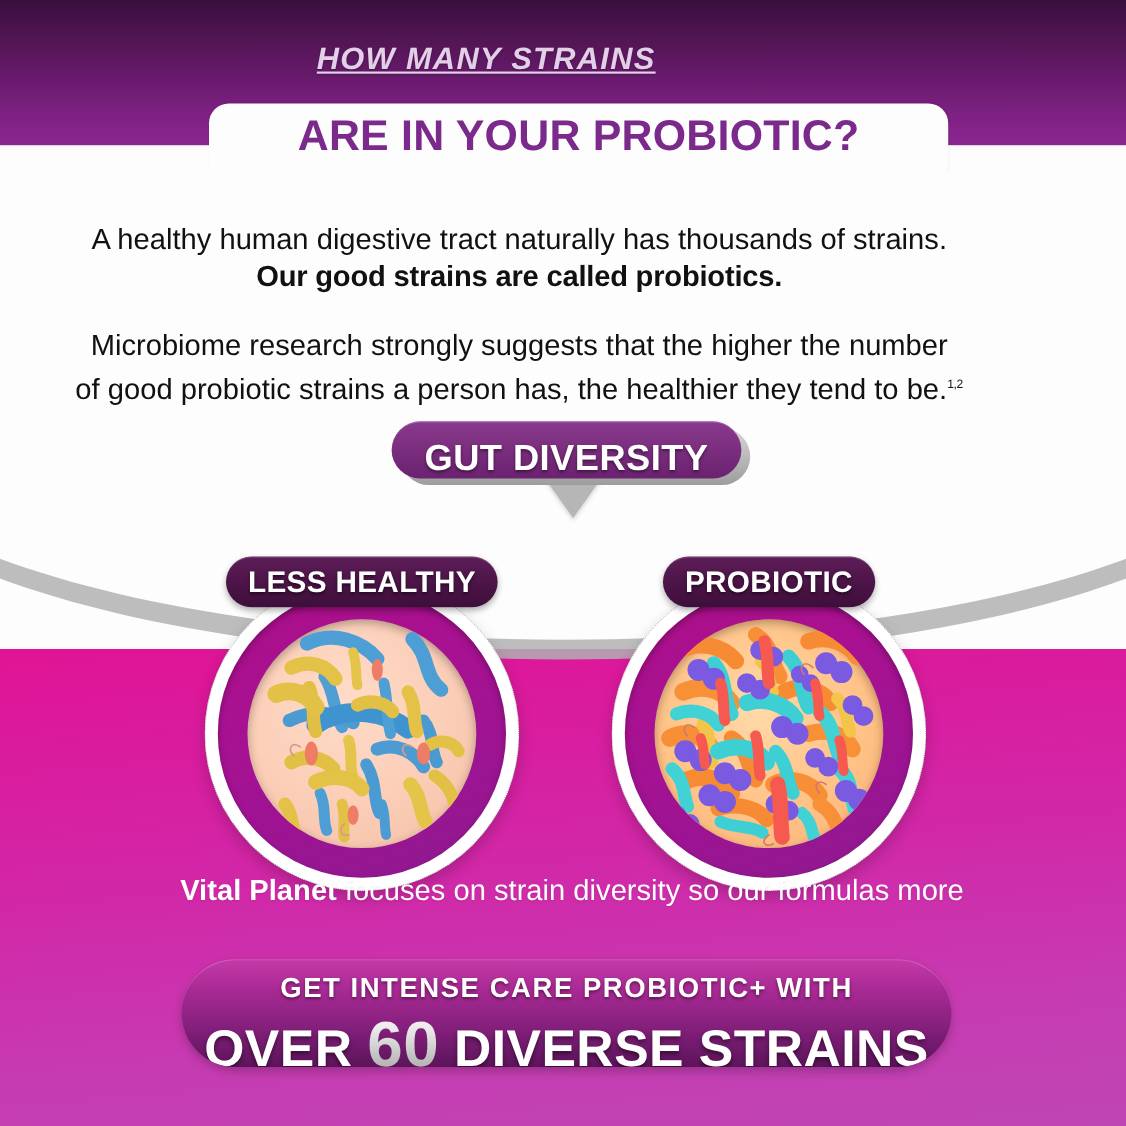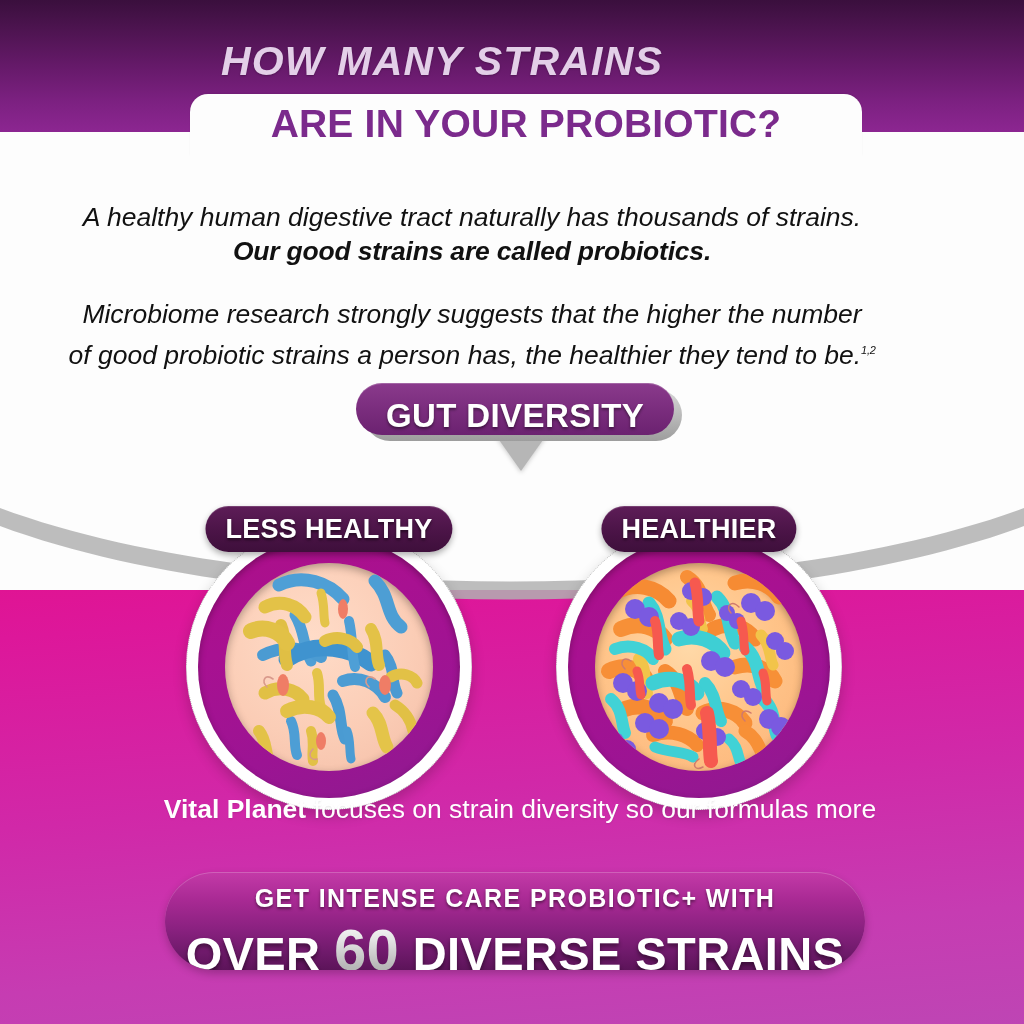--- a/index.html
+++ b/index.html
@@ -13,23 +13,24 @@
   #stage { position:absolute; inset:0; width:1024px; height:1024px; overflow:hidden; background:#fff; }
 
   
   .header-band {
     position:absolute; left:0; top:0; width:1024px; height:132px;
     background:linear-gradient(180deg,#3a0f3d 0%, #4d1450 22%, #671a6b 52%, #7d2182 78%, #8c2691 100%);
     z-index:2;
   }
   .header-kicker {
     position:absolute; left:0; top:38px; width:884px; text-align:center;
-    font-size:41px; font-weight:bold; font-style:italic; letter-spacing:1.2px;
+    font-size:28px; font-weight:bold; font-style:italic; letter-spacing:1.2px;
     color:#e3cfe8; z-index:4;
     text-shadow:0 1px 2px rgba(0,0,0,.25);
+    text-decoration:underline;
   }
   .title-panel {
     position:absolute; left:190px; top:94px; width:672px; height:62px;
     background:#fdfdfd;
     border-radius:18px 18px 0 0;
     z-index:3;
     box-shadow:0 -1px 2px rgba(0,0,0,.06);
   }
   .title-text {
     position:absolute; left:0; top:8px; width:672px; text-align:center;
@@ -47,21 +48,21 @@
   
   .pink-bg {
     position:absolute; left:0; top:520px; width:1024px; height:504px;
     background:linear-gradient(175deg,#e3108b 0%, #dd179a 20%, #d128a8 52%, #c63cb2 80%, #be45b4 100%);
     z-index:0;
   }
 
   
   .para {
     position:absolute; left:0; width:944px; text-align:center;
-    color:#111; z-index:5;font-style:italic;
+    color:#111; z-index:5;
   }
   .p1 { top:200px; font-size:26.5px; line-height:34px; }
   .p1 .bold { font-weight:bold; letter-spacing:-.2px; }
   .p2 { top:296px; font-size:26.5px; line-height:36px; }
   .p2 sup { font-size:11px; vertical-align:super; letter-spacing:-.3px; }
 
   
   .gd-wrap { position:absolute; left:356px; top:383px; width:330px; height:105px; z-index:7; }
   .gd-shadow {
     position:absolute; left:8px; top:6px; width:318px; height:52px;
@@ -331,21 +332,21 @@
           <path d="M42 108 C46 118, 44 126, 46 132" stroke="#f6594f" stroke-width="9"></path>
 
           <path d="M144 44 C136 36, 130 44, 136 50" stroke="#cf7a6d" stroke-width="1.5"></path>
           <path d="M36 98 C28 92, 24 100, 30 106" stroke="#cf7a6d" stroke-width="1.5"></path>
           <path d="M156 150 C148 144, 144 152, 150 158" stroke="#cf7a6d" stroke-width="1.5"></path>
           <path d="M104 196 C96 202, 100 208, 108 204" stroke="#cf7a6d" stroke-width="1.5"></path>
         </g>
       </svg>
     </div>
     <div class="c-label">
-      <span>HEALTHIER</span>
+      <span>PROBIOTIC</span>
     </div>
   </div>
 
   <div class="bottom-copy">
     <div><span class="brand">Vital Planet</span><span> focuses on strain diversity so our formulas more</span></div>
   </div>
 
   <div class="cta">
     <div class="cta-line1">GET INTENSE CARE PROBIOTIC+ WITH</div>
     <div class="cta-line2"><span class="w">OVER </span><span class="num">60</span><span class="w"> DIVERSE STRAINS</span></div>

